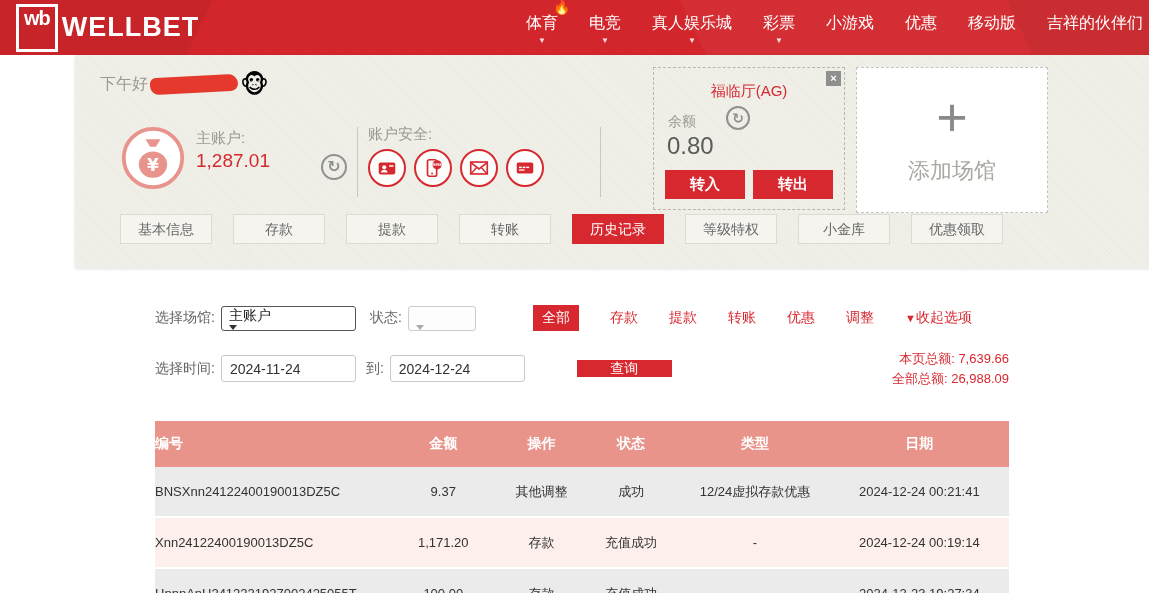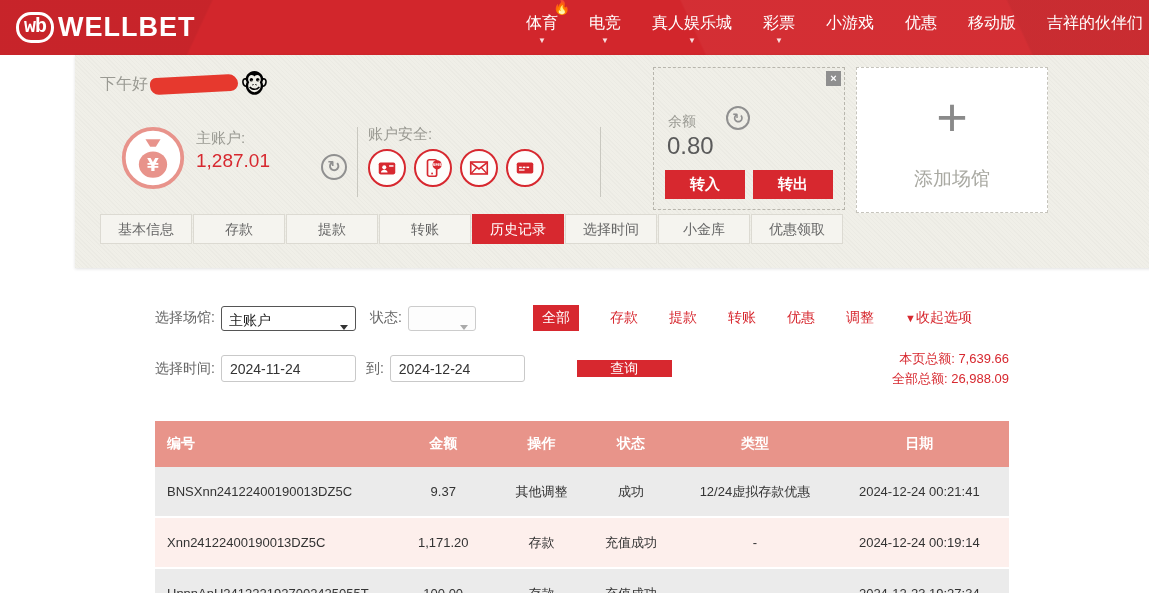--- a/index.html
+++ b/index.html
@@ -8,22 +8,22 @@
 
   
   .navbar { position:absolute; left:0; top:0; width:1149px; height:55px;
     background:#d2262c;
     background-image:
       linear-gradient(115deg, rgba(0,0,0,0.05) 18%, transparent 18.2%),
       linear-gradient(245deg, rgba(0,0,0,0.05) 12%, transparent 12.2%),
       linear-gradient(65deg, transparent 60%, rgba(255,255,255,0.04) 60.2%);
     display:flex; align-items:center; }
   .logo { display:flex; align-items:center; margin-left:16px; cursor:pointer; }
-  .logo-badge { border:3px solid #fff; border-radius:15px; color:#fff; font-weight:bold;
-    font-size:20px; padding:0 5px 2px 5px; letter-spacing:-1px; text-transform:lowercase;font-family:Liberation Mono, monospace; }
+  .logo-badge { border:3px solid #fff; border-radius:0; color:#fff; font-weight:bold;
+    font-size:20px; padding:0 5px 19px 5px; letter-spacing:-1px; text-transform:lowercase; }
   .logo-text { color:#fff; font-weight:bold; font-size:27px; letter-spacing:1px; margin-left:4px; }
   .nav-items { display:flex; margin-left:auto; margin-right:6px; gap:31px; }
   .nav-item { position:relative; display:flex; flex-direction:column; align-items:center;
     color:#fff; font-size:16px; cursor:pointer; padding-top:2px; white-space:nowrap; }
   .nav-caret { font-size:8px; color:rgba(255,255,255,0.85); margin-top:3px; line-height:8px; }
   .nav-flame { position:absolute; top:-12px; right:-13px; font-size:14px; }
 
   
   .account-panel { position:absolute; left:75px; top:55px; width:1088px; height:213px;
     background-color:#f0efe8;
@@ -59,34 +59,34 @@
     line-height:20px; font-size:14px; }
   .venue-balance { position:absolute; left:13px; top:64px; color:#5a5a5a; font-size:24px; }
   .venue-btns { position:absolute; left:0; bottom:10px; width:100%; display:flex;
     justify-content:space-between; padding:0 11px; }
   .venue-btn { width:80px; height:29px; background:#d7282f; color:#fff; border:none;
     font-size:15px; font-weight:bold; cursor:pointer; font-family:inherit; }
 
   .add-panel { position:absolute; left:781px; top:12px; width:192px; height:146px;
     border:1px dashed #c6c4bc; background:#fff; text-align:center; cursor:pointer; }
   .add-plus { font-size:54px; color:#8a8a8a; line-height:54px; margin-top:22px; }
-  .add-label { color:#a9a9a2; font-size:19px; margin-top:22px; }
+  .add-label { color:#a9a9a2; font-size:22px; margin-top:12px; }
 
   .tab-row { position:absolute; left:25px; top:159px; display:flex; }
   .tab { width:92px; height:30px; margin-right:1px; background:#f5f4ef; border:1px solid #dcdad2;
-    color:#666; font-size:14px; text-align:center; line-height:28px; cursor:pointer; }
+    color:#666; font-size:14px; text-align:center; line-height:28px; cursor:pointer;margin-left:20px; }
   .tab.active { background:#d7282f; border-color:#d7282f; color:#fff; }
 
   
   .content { position:absolute; left:155px; top:268px; width:854px; }
   .filter-row { position:relative; margin-top:37px; height:26px; display:flex; align-items:center; }
   .filter-label { color:#666; font-size:14px; }
-  .select-box { display:flex; align-items:flex-end; justify-content:space-between;
+  .select-box { display:flex; align-items:flex-start; justify-content:space-between;
     border:1px solid #555; border-radius:3px; background:#fff; height:25px;
-    padding:0 7px; margin-left:6px; cursor:pointer; }
+    padding:0 7px; margin-left:6px; cursor:pointer;flex-direction:column; }
   .select-venue { width:135px; font-size:14px; color:#222; }
   .select-status { width:68px; border-color:#ccc; background:#fdfdfd; margin-left:6px; }
   .chev { width:0; height:0; border-left:4px solid transparent; border-right:4px solid transparent;
     border-top:5px solid #333; }
   .chev.grey { border-top-color:#aaa; }
   .status-label { margin-left:14px; }
   .chips { position:absolute; left:378px; top:0; height:26px; display:flex; align-items:center; gap:31px; }
   .chip { color:#d7282f; font-size:14px; cursor:pointer; white-space:nowrap; }
   .chip.active { background:#d7282f; color:#fff; padding:4px 9px; }
   .collapse-ctl { color:#d7282f; font-size:14px; cursor:pointer; white-space:nowrap; }
@@ -99,25 +99,25 @@
   .search-btn { margin-left:52px; width:95px; height:17px; background:#d7282f; color:#fff;
     border:none; font-size:14px; cursor:pointer; font-family:inherit; }
   .totals { position:absolute; right:0; top:-4px; text-align:right; color:#d7282f;
     font-size:13px; line-height:20px; }
 
   
   .table { margin-top:37px; width:854px; }
   .t-header { display:flex; background:#e8948a; height:46px; align-items:center; }
   .t-header .cell { color:#fff; font-weight:bold; font-size:14px; }
   .t-row { display:flex; height:51px; align-items:center; border-bottom:2px solid #fff; }
-  .t-row.even { background:#ebebeb; }
+  .t-row.even { background:#ebebeb;justify-content:flex-end; }
   .t-row.odd { background:#fdefec; }
   .t-row .cell { color:#333; font-size:13px; }
   .cell { text-align:center; overflow:hidden; white-space:nowrap; }
-  .c0 { width:27%; text-align:left; padding-left:12px; }
+  .c0 { width:27%; text-align:left; }
   .c1 { width:13.5%; }
   .c2 { width:9.5%; }
   .c3 { width:11.5%; }
   .c4 { width:17.5%; }
   .c5 { width:21%; }
 </style>
 </head>
 <body>
 
 <header class="navbar">
@@ -224,41 +224,42 @@
         <rect x="13.5" y="10.5" width="3" height="1.6" fill="#fff"></rect>
         <rect x="5.5" y="13.5" width="6" height="1.4" fill="#fff"></rect>
       </svg>
     </span>
   </div>
 
   <div class="vdivider" style="left:525px;"></div>
 
   <div class="venue-panel">
     <div class="venue-close">×</div>
+    <div class="venue-title">福临厅(AG)</div>
     <div class="venue-balance-label">余额</div>
     <div class="refresh-btn venue-refresh">↻</div>
     <div class="venue-balance">0.80</div>
     <div class="venue-btns">
       <button class="venue-btn">转入</button>
       <button class="venue-btn">转出</button>
     </div>
   </div>
 
   <div class="add-panel">
     <div class="add-plus">+</div>
     <div class="add-label">添加场馆</div>
   </div>
 
   <div class="tab-row" id="tab-row">
       <div class="tab">基本信息</div>
       <div class="tab">存款</div>
       <div class="tab">提款</div>
       <div class="tab">转账</div>
       <div class="tab active">历史记录</div>
-      <div class="tab">选择时间</div>
+      <div class="tab">等级特权</div>
       <div class="tab">小金库</div>
       <div class="tab">优惠领取</div>
     </div>
 </section>
 
 <main class="content">
 
   <div class="filter-row">
     <span class="filter-label">选择场馆:</span>
     <div class="select-box select-venue">

